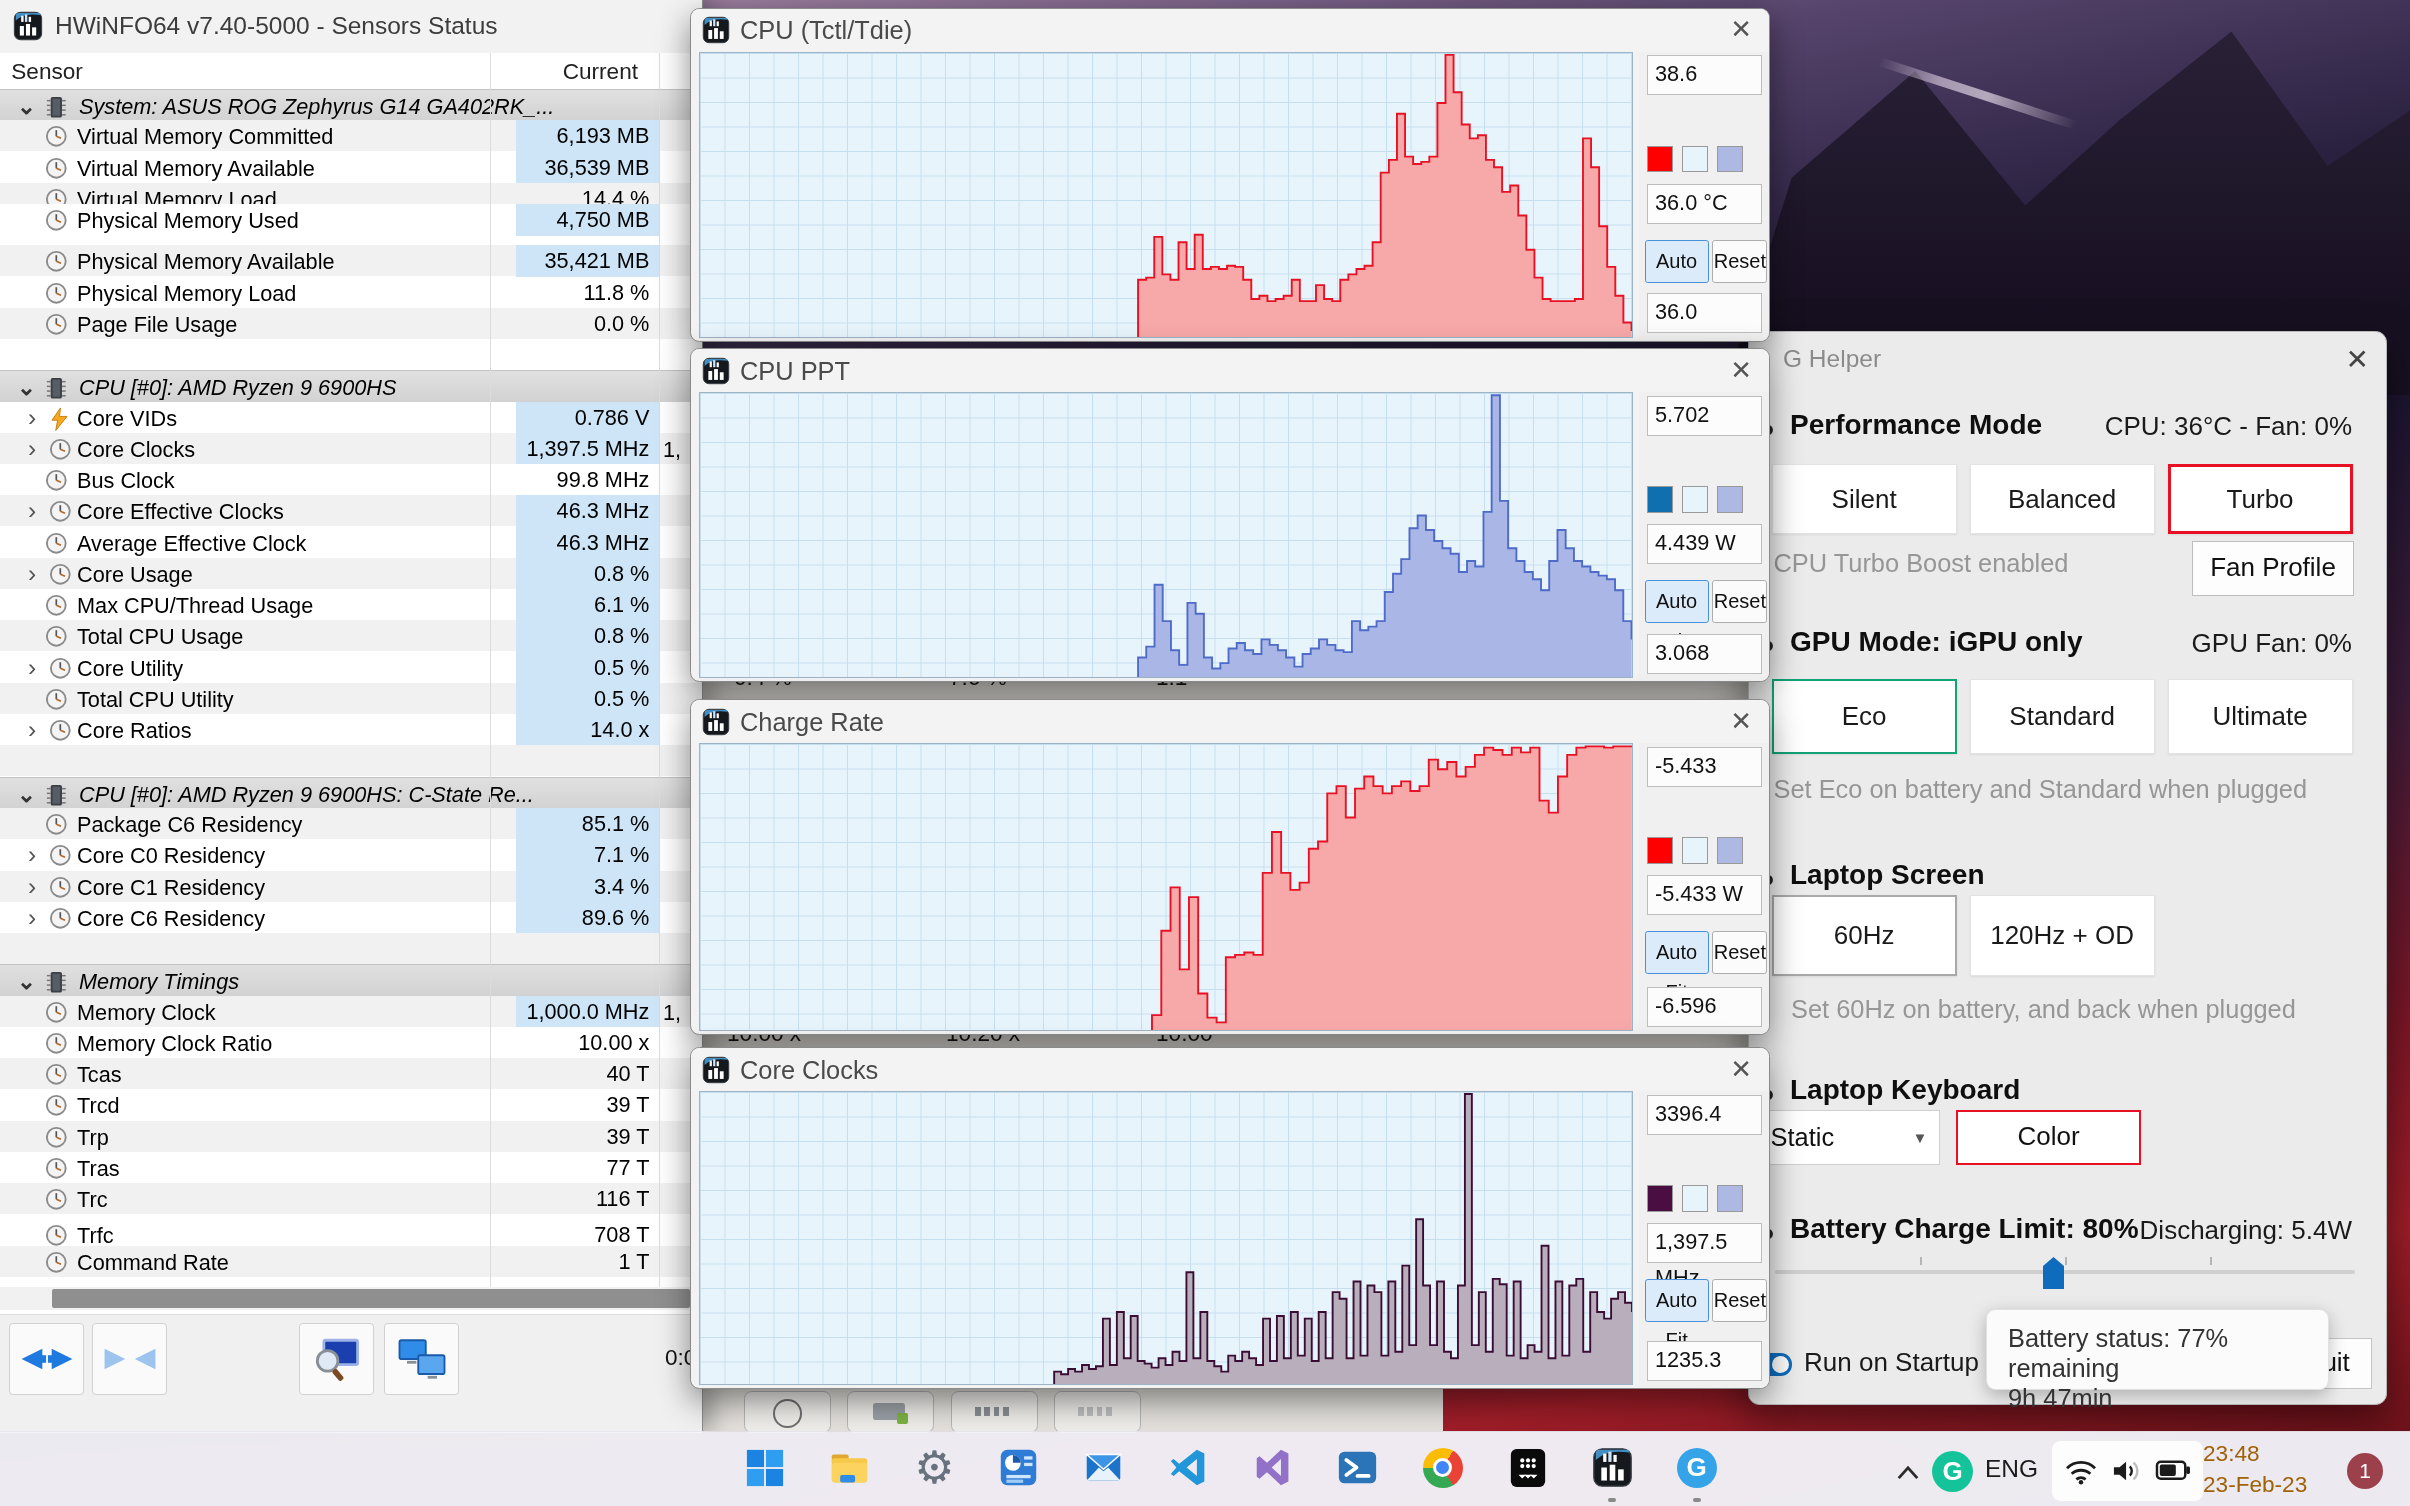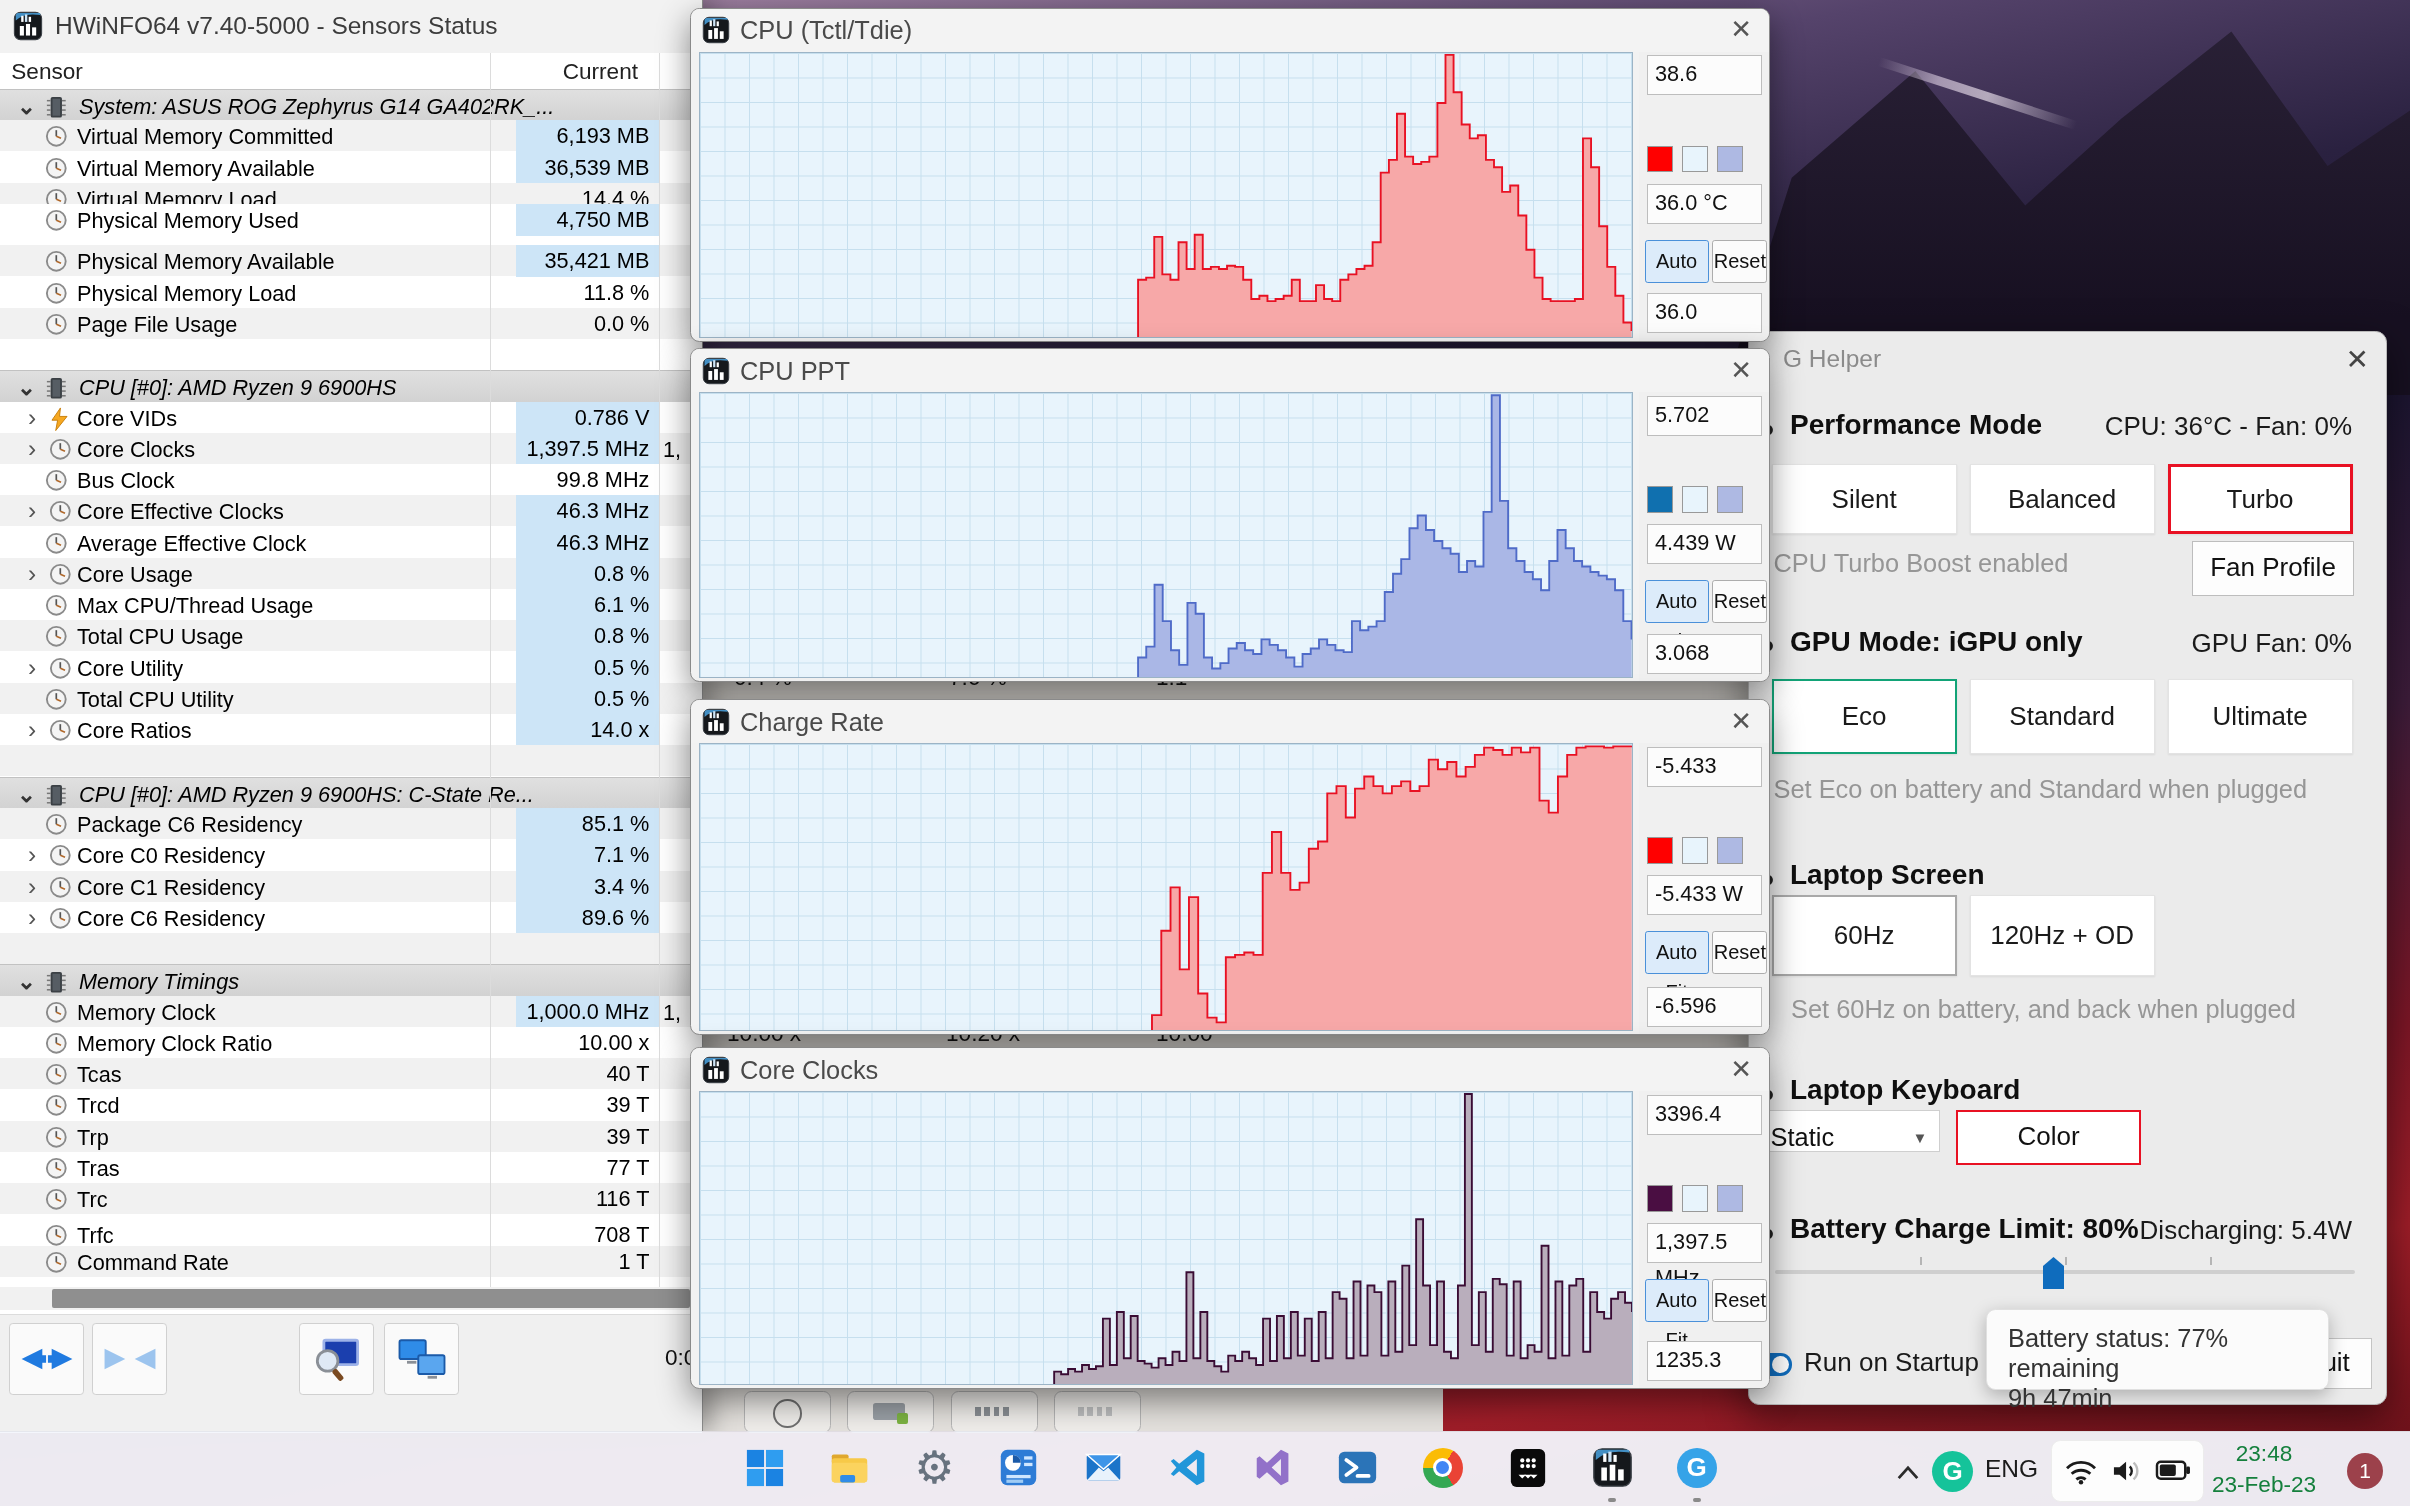--- a/index.html
+++ b/index.html
@@ -80,21 +80,21 @@
   .gh-stat{position:absolute;right:34px;font-size:26px;color:#1a1a1a;white-space:nowrap;}
   .gh-caption{position:absolute;font-size:25.4px;color:#969696;white-space:nowrap;}
   .gh-btnrow{position:absolute;left:22.6px;display:flex;gap:13px;}
   .gbtn{flex:0 0 185px;background:#fff;border:0.9px solid #e3e3e3;display:flex;align-items:center;justify-content:center;
     font-size:26px;color:#1a1a1a;box-shadow:0 0.9px 1.9px rgba(0,0,0,.08);box-sizing:border-box;}
   .sel-red{border:3.8px solid #e81123;}
   .sel-green{border:2.8px solid #12a377;}
   .sel-gray{border:2.8px solid #a9a9a9;}
   #gh-fanprofile{position:absolute;left:443px;top:209px;width:160px;height:53px;background:#fdfdfd;border:0.9px solid #bdbdbd;
     font-size:26px;color:#111;text-align:center;line-height:51px;}
-  #gh-dropdown{position:absolute;left:5.6px;top:778px;width:185px;height:42px;background:#fff;border:0.9px solid #cfcfcf;
+  #gh-dropdown{position:absolute;left:5.6px;top:778px;width:185px;height:55px;background:#fff;border:0.9px solid #cfcfcf;
     font-size:25.4px;color:#111;line-height:53px;padding-left:15px;box-sizing:border-box;}
   #gh-dropdown .caret{position:absolute;right:11.3px;top:0;font-size:15px;color:#555;}
   #gh-color{position:absolute;left:207px;top:778px;width:185px;height:55px;background:#fff;border:2.8px solid #e81123;
     font-size:26px;color:#111;text-align:center;line-height:49px;box-sizing:border-box;}
   #gh-slider-track{position:absolute;left:26px;top:938px;width:580px;height:3.8px;background:#cfcfcf;border-radius:1.9px;}
   .gh-tick{position:absolute;top:-13px;width:1.9px;height:7.5px;background:#b5b5b5;}
   #gh-slider-handle{position:absolute;top:-13px;width:21px;height:32px;background:#0f6cbd;
     clip-path:polygon(50% 0,100% 28%,100% 100%,0 100%,0 28%);}
   #gh-tooltip{position:absolute;left:237px;top:977px;width:343px;height:81px;background:#fbfbfb;border:0.9px solid #e0e0e0;
     border-radius:9.4px;box-shadow:0 5.6px 17px rgba(0,0,0,.25);padding:13px 0 0 21px;box-sizing:border-box;z-index:5;}
@@ -105,21 +105,21 @@
   #gh-toggle i{position:absolute;right:2.8px;top:2.8px;width:17px;height:17px;background:#fff;border-radius:50%;display:block;}
   #gh-runstartup{position:absolute;left:55px;top:1015px;font-size:26px;color:#1a1a1a;}
   
   #taskbar{position:absolute;left:0;top:1431px;width:2411px;height:75px;z-index:9;
     background:rgba(243,246,252,.95);border-top:0.9px solid rgba(0,0,0,.06);}
   .tslot{position:absolute;top:9.4px;width:53px;height:53px;border-radius:7.5px;display:flex;align-items:center;justify-content:center;}
   .tdot{position:absolute;top:66px;width:7.5px;height:3.8px;border-radius:1.9px;background:#8a8a8a;}
   .tray-item{position:absolute;display:flex;align-items:center;justify-content:center;}
   #tray-pill{position:absolute;left:2051px;top:7.5px;width:151px;height:60px;background:#fdfdfd;border:0.9px solid #ececec;
     border-radius:9.4px;display:flex;align-items:center;justify-content:space-evenly;}
-  #tray-clock{position:absolute;left:2203px;top:5.6px;width:122px;text-align:center;color:#15803d;}
+  #tray-clock{position:absolute;left:2203px;top:5.6px;width:122px;text-align:left;color:#a16207;}
   #tray-clock div{font-size:22.6px;line-height:31px;}
   #tray-badge{position:absolute;left:2347px;top:21px;width:36px;height:36px;border-radius:50%;background:#9c414b;
     color:#fff;font-size:21px;text-align:center;line-height:36px;}
   #tray-lang{position:absolute;left:1985px;top:22.6px;font-size:24.5px;color:#1b1b1b;}
 </style>
 </head>
 <body>
 
 <div id="screen">
   <div id="wallpaper"></div>

